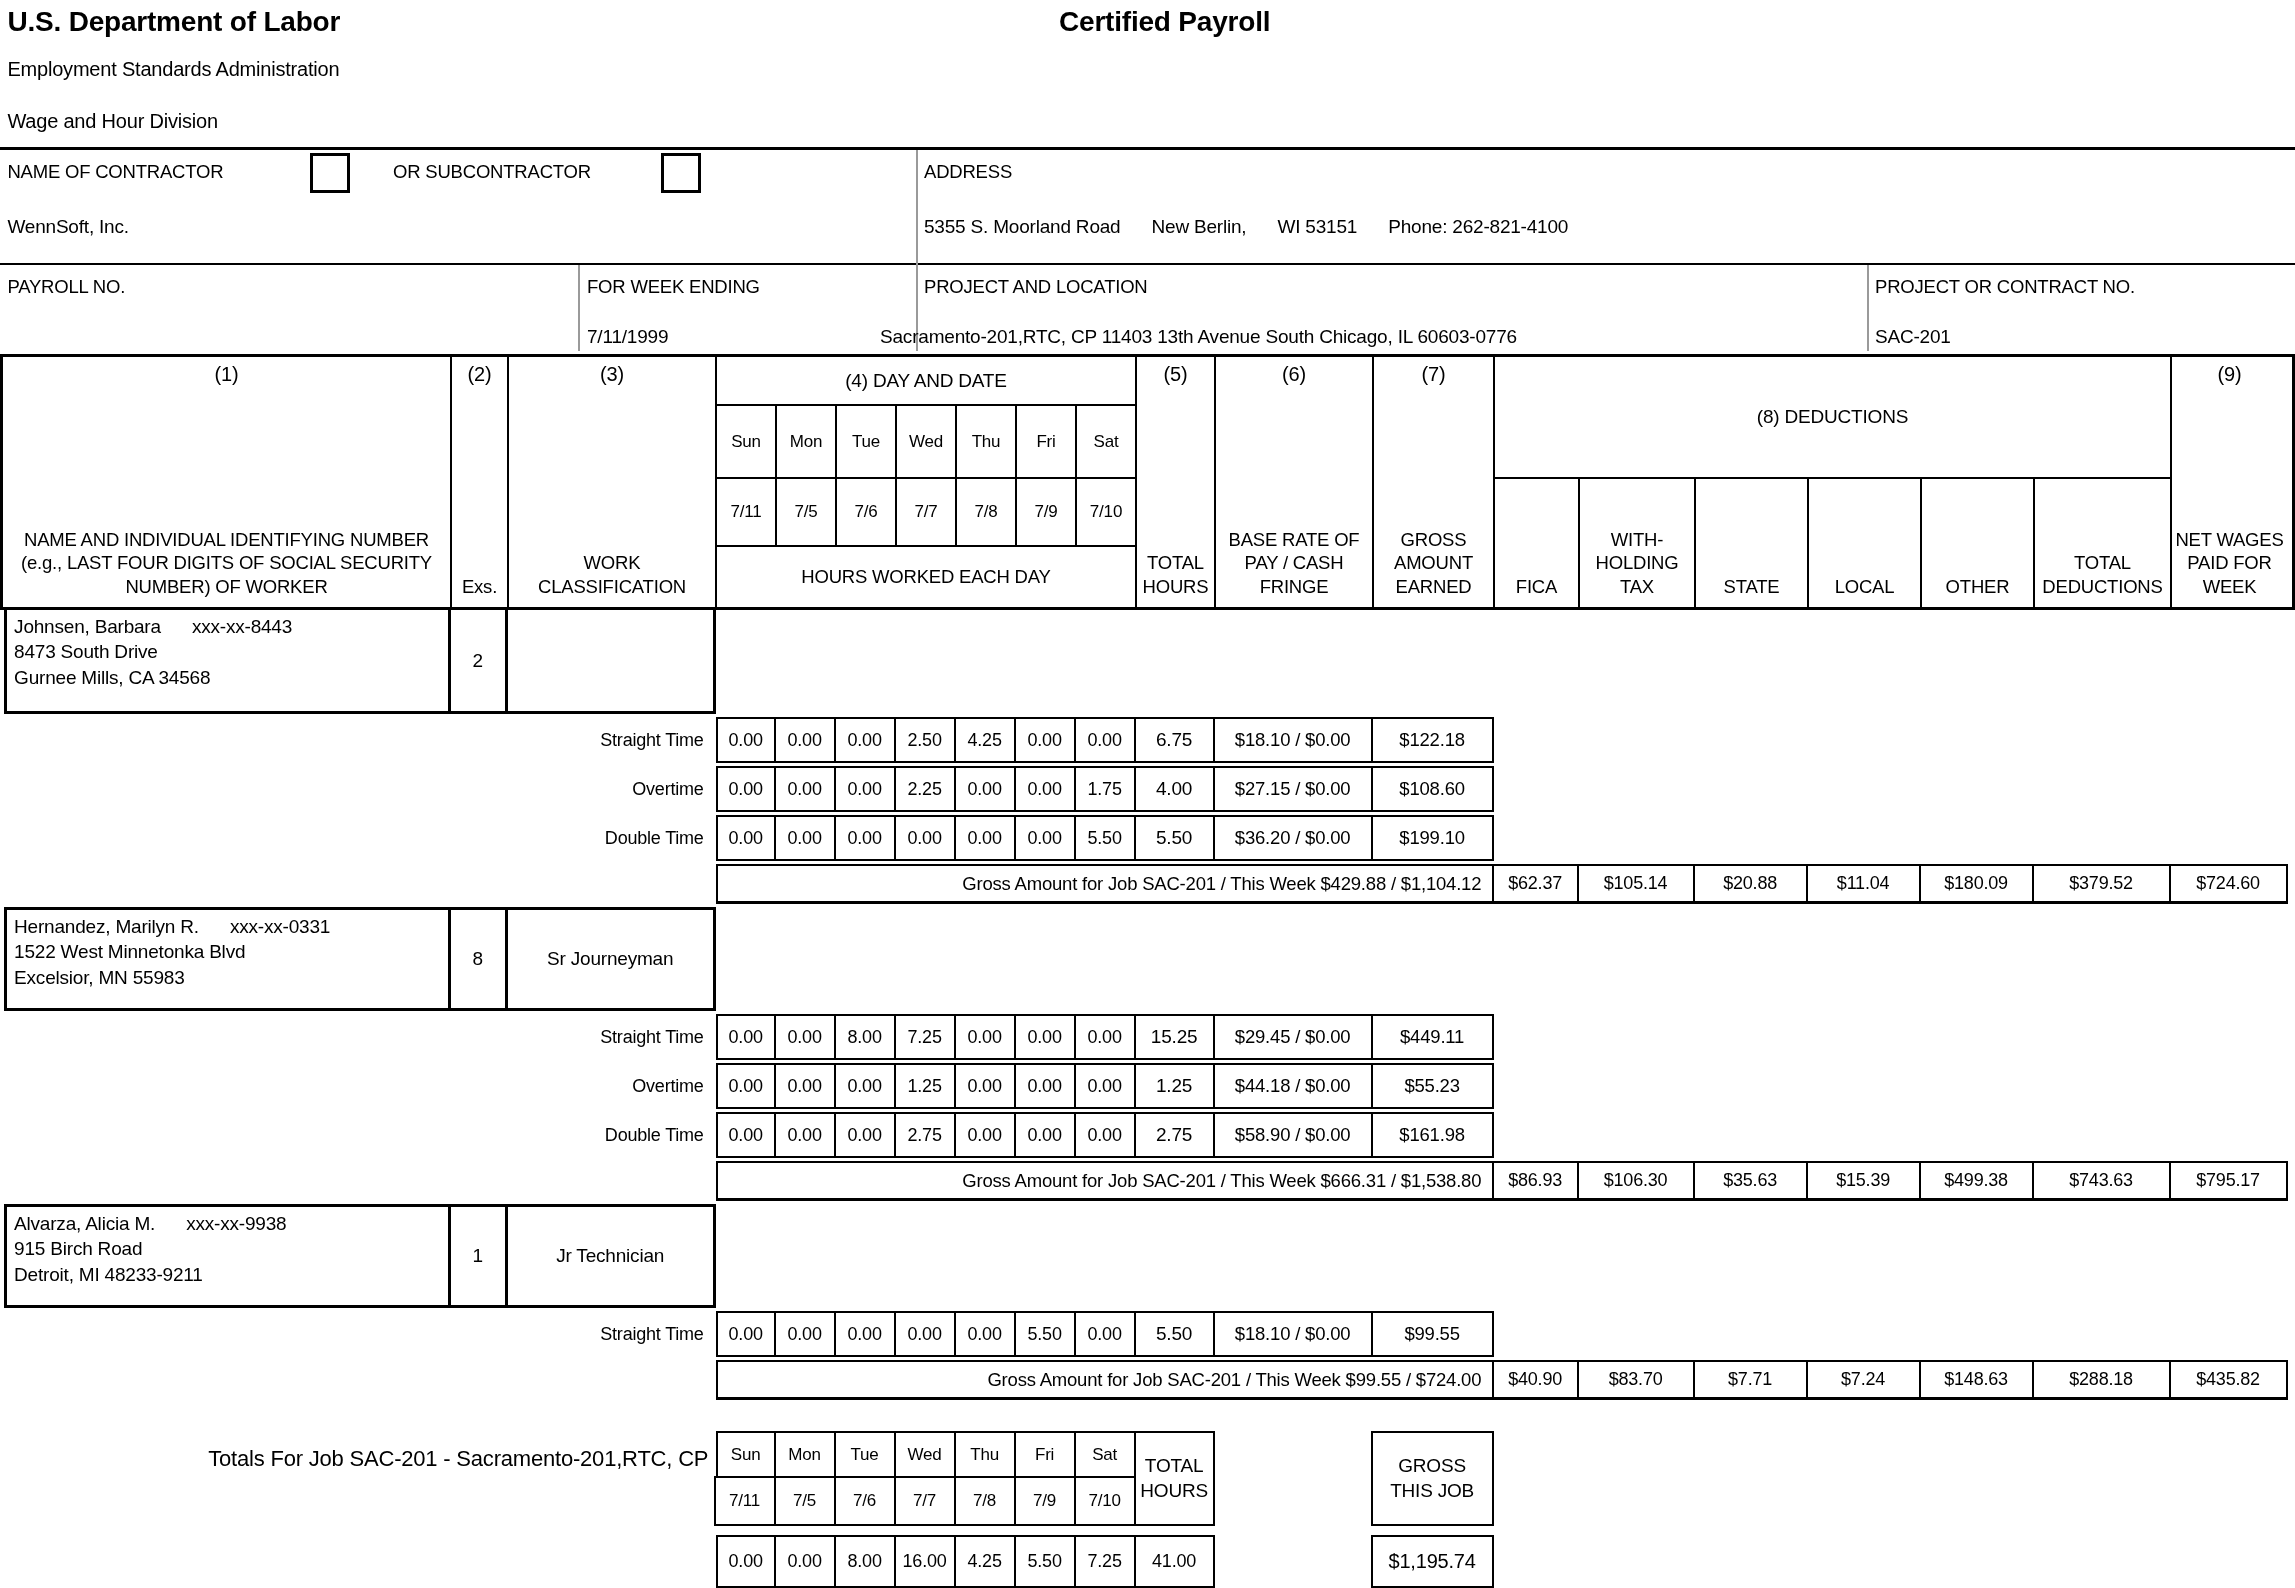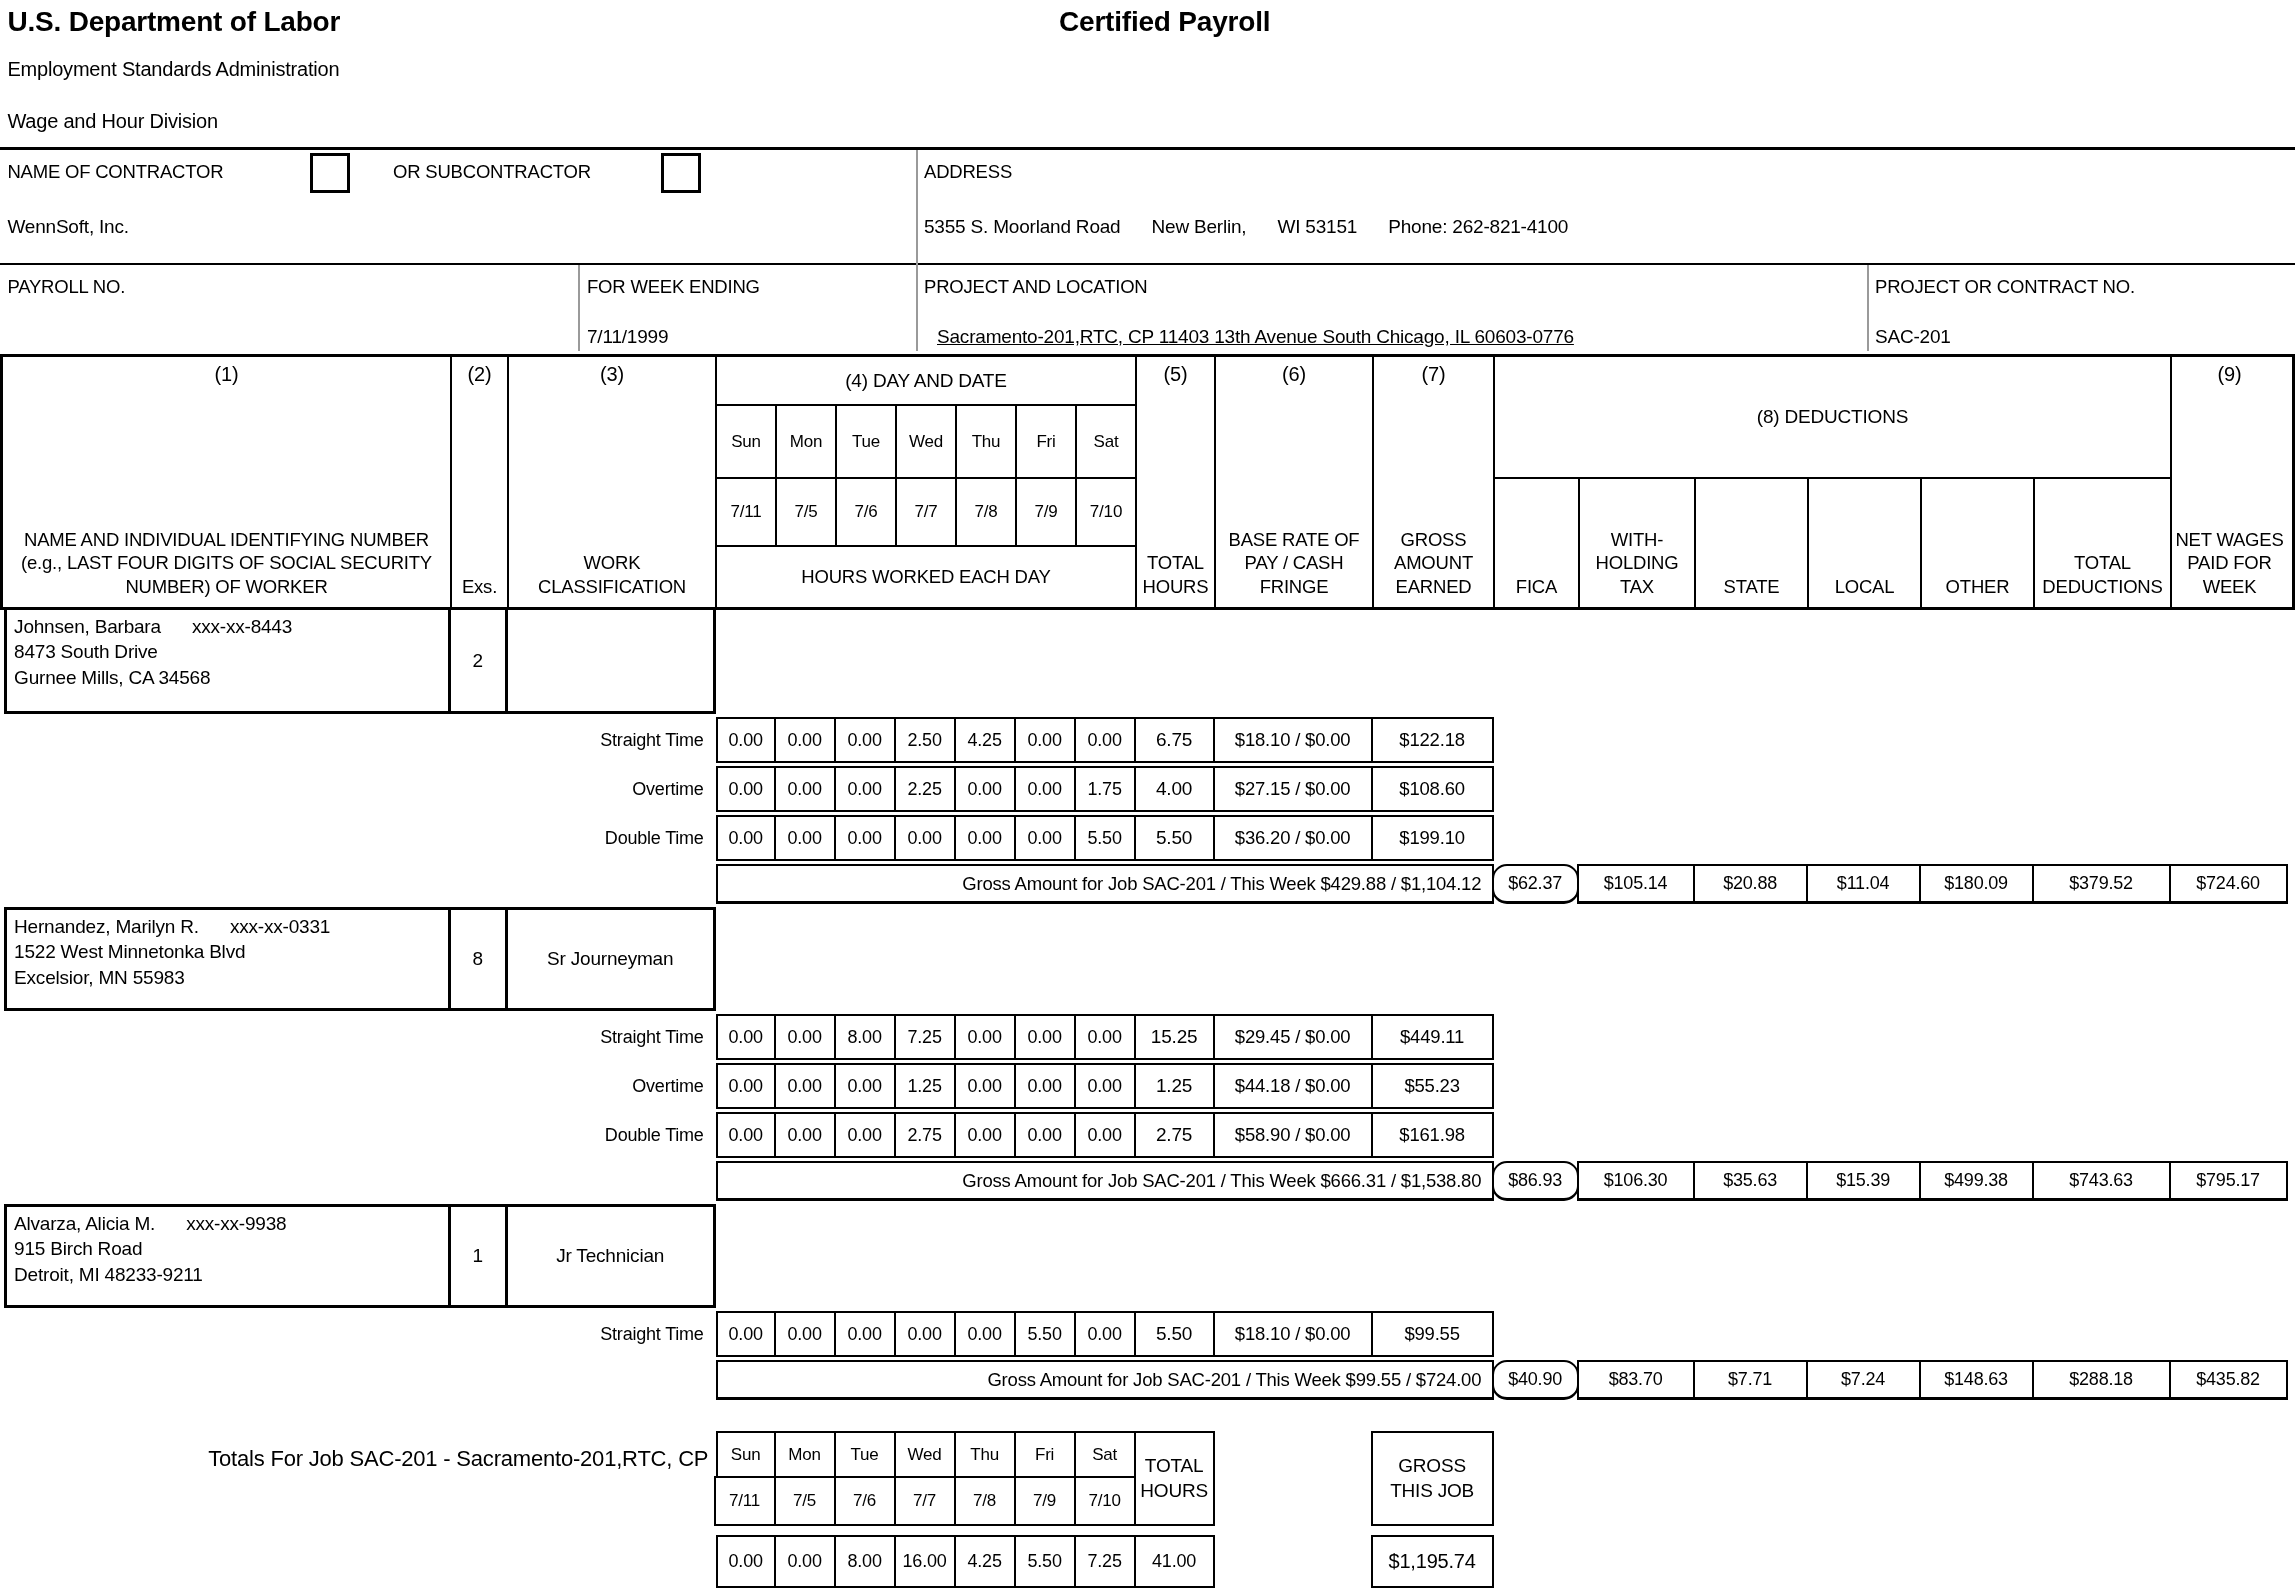--- a/index.html
+++ b/index.html
@@ -73,21 +73,21 @@
   .box + .box { margin-left:-2.2px; }
   .lab { grid-column:1/4; display:flex; align-items:center; justify-content:flex-end;
     padding-right:12px; font-size:18px; }
   .day1{ grid-column:4; } .day2{ grid-column:5; } .day3{ grid-column:6; } .day4{ grid-column:7; }
   .day5{ grid-column:8; } .day6{ grid-column:9; } .day7{ grid-column:10; }
   .thv { grid-column:11; font-size:19px; }
   .rate{ grid-column:12; font-size:18.5px; }
   .grv { grid-column:13; font-size:18.5px; }
   .glab{ grid-column:4/14; justify-content:flex-end; padding-right:10.4px; font-size:18.5px;
     border-bottom-width:3px; }
-  .dd1{ grid-column:14;border-radius:15px; } .dd2{ grid-column:15; } .dd3{ grid-column:16; }
+  .dd1{ grid-column:14; } .dd2{ grid-column:15; } .dd3{ grid-column:16; }
   .dd4{ grid-column:17; } .dd5{ grid-column:18; } .dd6{ grid-column:19; }
   .gross-row .box { border-bottom-width:3px; }
   .netv{ grid-column:20; }
 
   
   .totals-head { margin-top:31px; margin-left:3.7px; grid-template-rows:47px 48px; }
   .tot-label { grid-column:1/4; grid-row:1/3; display:flex; justify-content:flex-end;
     align-items:flex-start; padding:15px 7.4px 0 0; font-size:22px; text-align:right; }
   .tbox { box-sizing:border-box; border:2.2px solid #000; background:#fff;
     display:flex; align-items:center; justify-content:center; }
@@ -130,21 +130,21 @@
       <span>New Berlin,</span>
       <span>WI 53151</span>
       <span>Phone: 262-821-4100</span>
     </div>
 
     <div class="abs flabel" style="left:7.4px; top:276px;">PAYROLL NO.</div>
     <div class="abs fvalue" style="left:7.4px; top:326px;"></div>
     <div class="abs flabel" style="left:587px; top:276px;">FOR WEEK ENDING</div>
     <div class="abs fvalue" style="left:587px; top:326px;">7/11/1999</div>
     <div class="abs flabel" style="left:924px; top:276px;">PROJECT AND LOCATION</div>
-    <div class="abs fvalue" style="left:937px; top:326px;text-decoration:underline;">Sacramento-201,RTC, CP 11403 13th Avenue South Chicago, IL 60603-0776</div>
+    <div class="abs fvalue" style="left:880px; top:326px;">Sacramento-201,RTC, CP 11403 13th Avenue South Chicago, IL 60603-0776</div>
     <div class="abs flabel" style="left:1875px; top:276px;">PROJECT OR CONTRACT NO.</div>
     <div class="abs fvalue" style="left:1875px; top:326px;">SAC-201</div>
   </div>
 
   <div class="grid thead">
     <div class="hc1 maj no-bl">
       <span class="th-num">(1)</span>
       <span class="th-lab pre">NAME AND INDIVIDUAL IDENTIFYING NUMBER
 (e.g., LAST FOUR DIGITS OF SOCIAL SECURITY
 NUMBER) OF WORKER</span>

